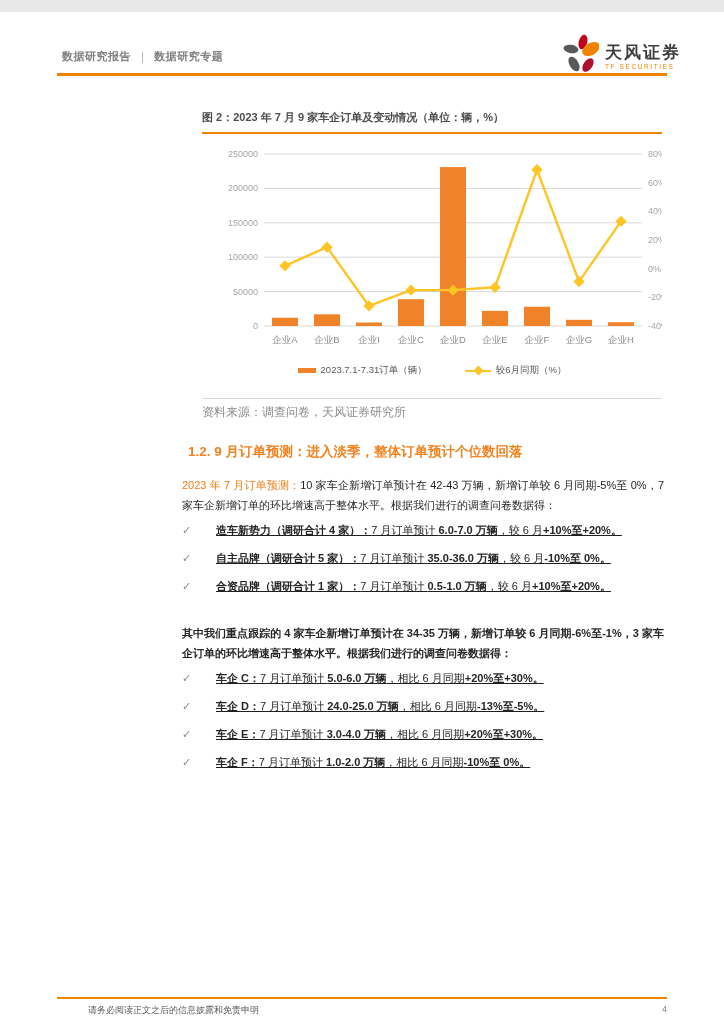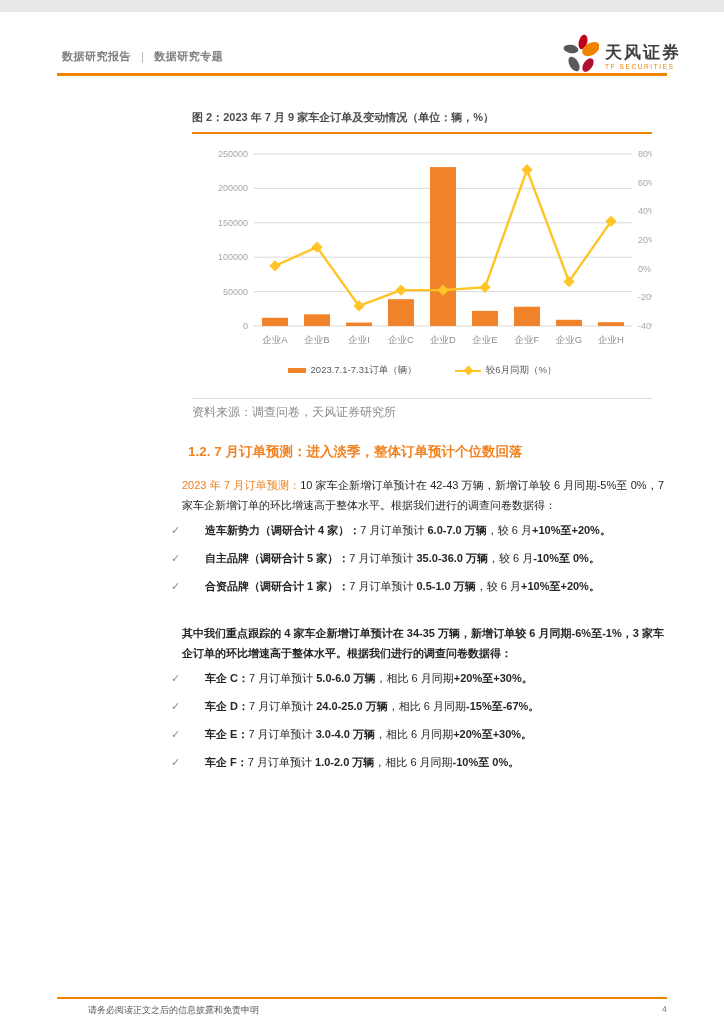--- a/index.html
+++ b/index.html
@@ -9,37 +9,37 @@
     margin:12px auto;overflow:hidden;
   }
   
   .header-left{position:absolute;left:62px;top:37px;font-size:11px;font-weight:bold;color:#808080;letter-spacing:.5px;}
   .header-left .divider{margin:0 6px;color:#9a9a9a;font-weight:normal;}
   .header-rule{position:absolute;left:57px;top:61px;width:610px;height:3px;background:#F08300;}
   .logo{position:absolute;left:563px;top:22px;display:flex;align-items:center;gap:6px;}
   .logo-text .cn{font-size:17px;font-weight:bold;color:#3F3F3F;letter-spacing:2px;line-height:19px;}
   .logo-text .en{font-size:6.5px;color:#F08300;letter-spacing:1.6px;margin-top:1px;}
   
-  .figure{position:absolute;left:192px;top:98px;width:460px;}
+  .figure{position:absolute;left:202px;top:98px;width:460px;}
   .fig-caption{font-size:11px;font-weight:bold;color:#4D4D4D;padding-bottom:7px;border-bottom:2px solid #F08300;}
   .chart-wrap{margin-top:10px;}
   svg text{font-family:"Liberation Sans","DejaVu Sans",sans-serif;}
   .legend{display:flex;justify-content:center;gap:38px;margin-top:4px;font-size:9.5px;color:#595959;align-items:flex-end;}
   .legend-item{display:flex;align-items:center;gap:5px;}
   .sw-bar{width:18px;height:5px;background:#F0832A;display:inline-block;}
   .sw-line{position:relative;width:26px;height:9px;display:inline-block;}
   .sw-line .ln{position:absolute;left:0;top:4px;width:26px;height:2px;background:#FFC425;}
   .sw-line .dm{position:absolute;left:10px;top:1px;width:7px;height:7px;background:#FFC425;transform:rotate(45deg);}
   .source{margin-top:21px;border-top:1px solid #D9D9D9;padding-top:5px;font-size:12px;color:#8C8C8C;}
   
   .section-heading{position:absolute;left:188px;top:431px;width:480px;font-size:13.5px;font-weight:bold;color:#F28321;}
   .para{position:absolute;left:182px;width:482px;font-size:11px;line-height:20px;color:#1f1f1f;text-align:justify;}
   .para .lead-orange{color:#F07E16;font-weight:normal;}
   .para.bold{font-weight:bold;color:#262626;}
-  .bullet{position:absolute;left:171px;width:482px;font-size:11px;color:#1f1f1f;}
+  .bullet{position:absolute;left:182px;width:482px;font-size:11px;color:#1f1f1f;text-decoration:underline;}
   .bullet .check{display:inline-block;width:34px;color:#8C8C8C;font-size:11px;}
   .bullet b{color:#262626;}
   
   .footer-rule{position:absolute;left:57px;top:985px;width:610px;height:2px;background:#F08300;}
   .footer-text{position:absolute;left:88px;top:992px;font-size:9px;color:#595959;}
   .footer-page{position:absolute;top:992px;left:57px;width:610px;text-align:right;font-size:9px;color:#808080;}
 </style>
 </head>
 <body>
 
@@ -129,21 +129,21 @@
         <span class="sw-line">
             <span class="ln"></span>
             <span class="dm"></span>
           </span>
         <span>较6月同期（%）</span>
       </span>
     </div>
     <div class="source">资料来源：调查问卷，天风证券研究所</div>
   </div>
 
-  <div class="section-heading">1.2. 7 月订单预测：进入淡季，整体订单预计个位数回落</div>
+  <div class="section-heading">1.2. 9 月订单预测：进入淡季，整体订单预计个位数回落</div>
 
   <div class="para" style="top:463px;">
     <span class="lead-orange">2023 年 7 月订单预测：</span><span>10 家车企新增订单预计在 42-43 万辆，新增订单较 6 月同期-5%至 0%，7 家车企新增订单的环比增速高于整体水平。根据我们进行的调查问卷数据得：</span>
   </div>
 
   <div class="bullet" style="top:511px;">
     <span class="check">✓</span><span><b>造车新势力（调研合计 4 家）：</b><span>7 月订单预计 </span><b>6.0-7.0 万辆</b><span>，较 6 月</span><b>+10%至+20%。</b></span>
   </div>
   <div class="bullet" style="top:539px;">
     <span class="check">✓</span><span><b>自主品牌（调研合计 5 家）：</b><span>7 月订单预计 </span><b>35.0-36.0 万辆</b><span>，较 6 月</span><b>-10%至 0%。</b></span>
@@ -151,21 +151,21 @@
   <div class="bullet" style="top:567px;">
     <span class="check">✓</span><span><b>合资品牌（调研合计 1 家）：</b><span>7 月订单预计 </span><b>0.5-1.0 万辆</b><span>，较 6 月</span><b>+10%至+20%。</b></span>
   </div>
 
   <div class="para bold" style="top:611px;">其中我们重点跟踪的 4 家车企新增订单预计在 34-35 万辆，新增订单较 6 月同期-6%至-1%，3 家车企订单的环比增速高于整体水平。根据我们进行的调查问卷数据得：</div>
 
   <div class="bullet" style="top:659px;">
     <span class="check">✓</span><span><b>车企 C：</b><span>7 月订单预计 </span><b>5.0-6.0 万辆</b><span>，相比 6 月同期</span><b>+20%至+30%。</b></span>
   </div>
   <div class="bullet" style="top:687px;">
-    <span class="check">✓</span><span><b>车企 D：</b><span>7 月订单预计 </span><b>24.0-25.0 万辆</b><span>，相比 6 月同期</span><b>-15%至-67%。</b></span>
+    <span class="check">✓</span><span><b>车企 D：</b><span>7 月订单预计 </span><b>24.0-25.0 万辆</b><span>，相比 6 月同期</span><b>-13%至-5%。</b></span>
   </div>
   <div class="bullet" style="top:715px;">
     <span class="check">✓</span><span><b>车企 E：</b><span>7 月订单预计 </span><b>3.0-4.0 万辆</b><span>，相比 6 月同期</span><b>+20%至+30%。</b></span>
   </div>
   <div class="bullet" style="top:743px;">
     <span class="check">✓</span><span><b>车企 F：</b><span>7 月订单预计 </span><b>1.0-2.0 万辆</b><span>，相比 6 月同期</span><b>-10%至 0%。</b></span>
   </div>
 
   <div class="footer-rule"></div>
   <div class="footer-text">请务必阅读正文之后的信息披露和免责申明</div>

